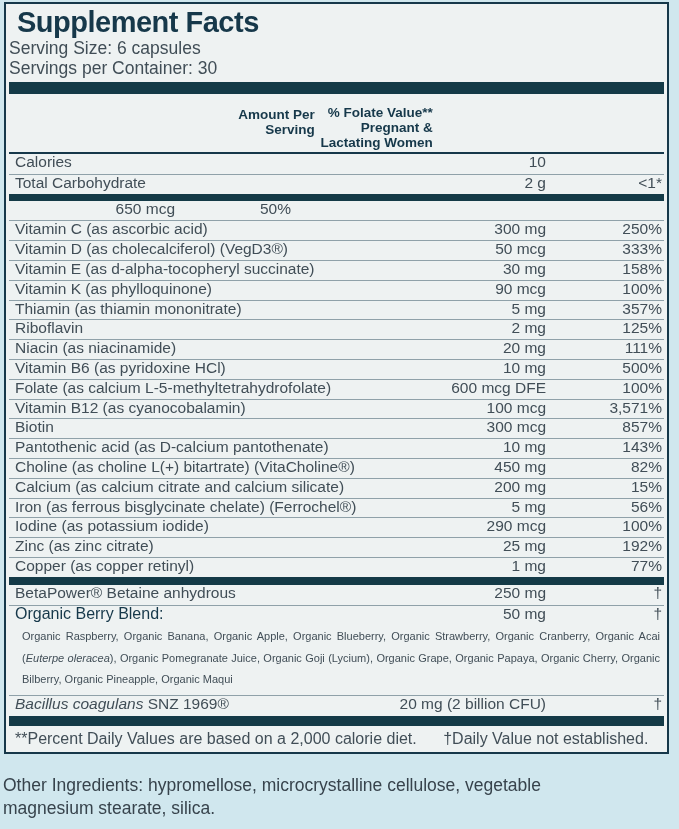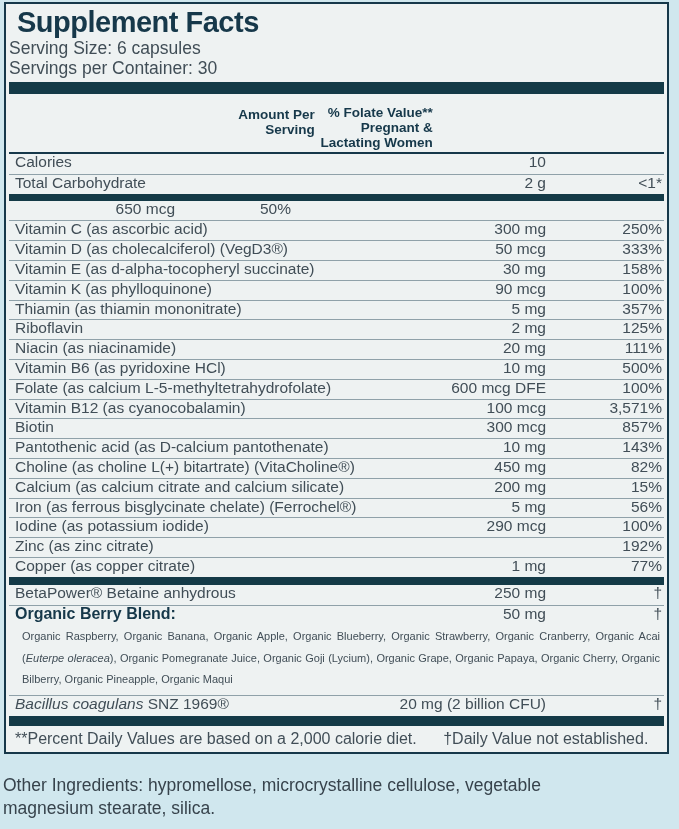--- a/index.html
+++ b/index.html
@@ -50,21 +50,21 @@
   .h-dv{width:118px;}
   .header-rule{height:0;border-bottom:2.5px solid var(--accent);}
   .row{
     display:flex;align-items:flex-start;
     height:19.8px;
     padding:0 2px 2px 6px;
     font-size:15.5px;line-height:16px;
   }
   .row + .row{border-top:1px solid var(--hairline);}
   .c-name{flex:1;white-space:nowrap;overflow:visible;}
-  .c-name.b{font-weight:bold;color:var(--accent);font-size:16px;}
+  .c-name.b{font-weight:normal;color:var(--accent);font-size:16px;}
   .c-amount{width:160px;text-align:right;white-space:nowrap;}
   .c-dv{width:116px;text-align:right;white-space:nowrap;}
   .thick{height:7px;background:var(--bar);}
   .thick.md{height:8px;}
   .thick.lg{height:10px;}
   .blend{
     padding:2px 4px 4px 13px;
     font-size:11px;line-height:21.5px;
     text-align:justify;
     border-bottom:1px solid var(--hairline);
@@ -195,24 +195,25 @@
         <span class="c-amount">5 mg</span>
         <span class="c-dv">56%</span>
       </div>
       <div class="row">
         <span class="c-name">Iodine (as potassium iodide)</span>
         <span class="c-amount">290 mcg</span>
         <span class="c-dv">100%</span>
       </div>
       <div class="row">
         <span class="c-name">Zinc (as zinc citrate)</span>
+        <span class="c-amount">25 mg</span>
         <span class="c-dv">192%</span>
       </div>
       <div class="row">
-        <span class="c-name">Copper (as copper citrate)</span>
+        <span class="c-name">Copper (as copper retinyl)</span>
         <span class="c-amount">1 mg</span>
         <span class="c-dv">77%</span>
       </div>
       <div class="thick md"></div>
       <div class="row">
         <span class="c-name">BetaPower® Betaine anhydrous</span>
         <span class="c-amount">250 mg</span>
         <span class="c-dv">†</span>
       </div>
       <div class="row">

